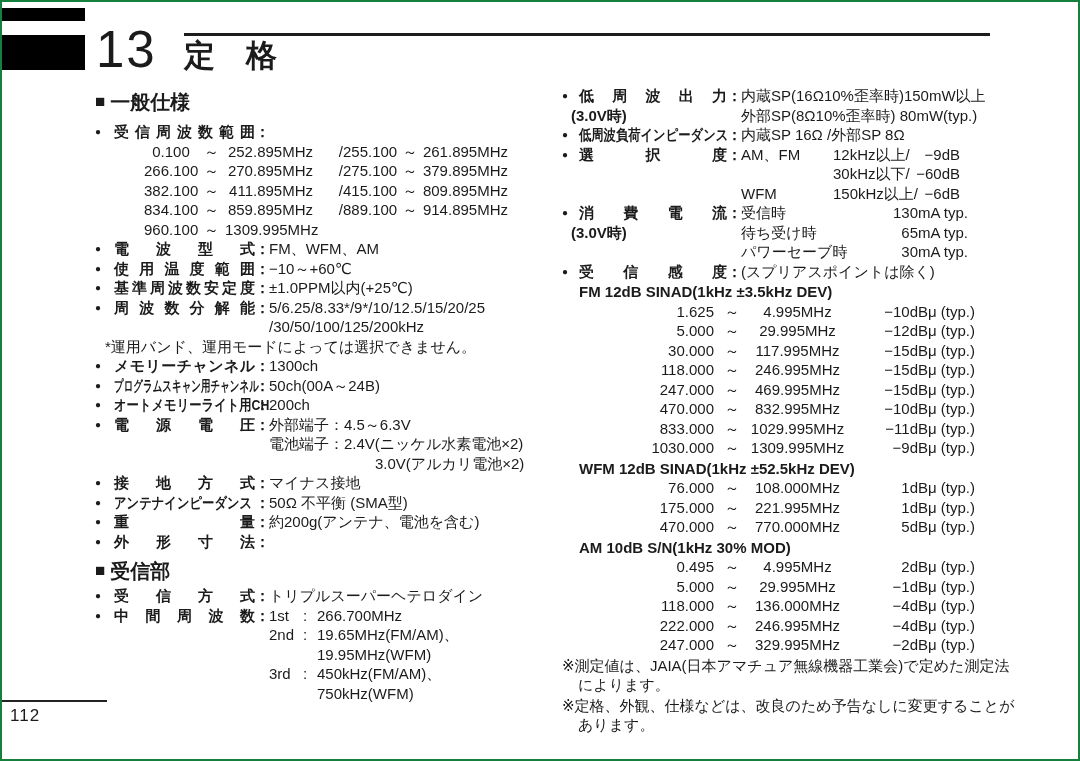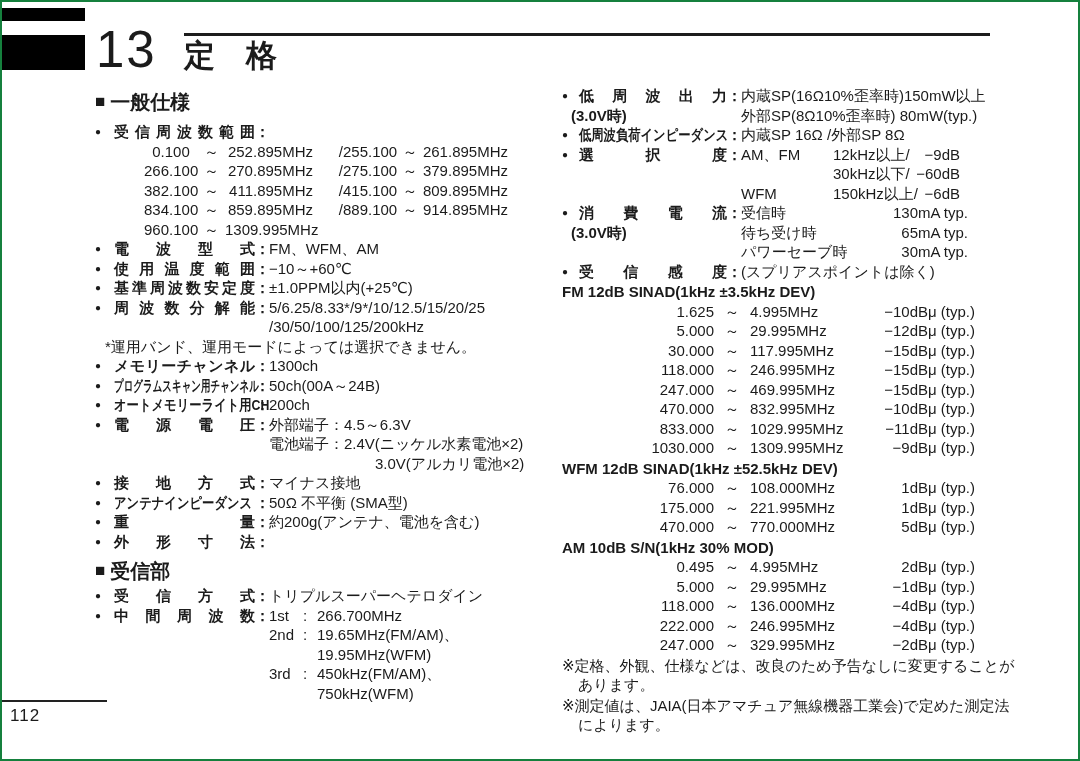--- a/index.html
+++ b/index.html
@@ -60,25 +60,25 @@
 
   
   .kv{display:flex;justify-content:space-between;width:227px;white-space:nowrap}
 
   
   .sel{display:flex;width:219px;white-space:nowrap}
   .sel .mode{flex:none;width:92px}
   .sel .spec2{flex:1;display:flex;justify-content:space-between}
 
   
-  .senshead{font-weight:bold;margin-top:1px;white-space:nowrap}
+  .senshead{font-weight:bold;margin-left:17px;margin-top:1px;white-space:nowrap}
   .sensrow{display:grid;grid-template-columns:152px 36px 95px 130px;white-space:nowrap}
   .sensrow span:nth-child(1){text-align:right}
   .sensrow span:nth-child(2){text-align:center}
-  .sensrow span:nth-child(3){text-align:left}
+  .sensrow span:nth-child(3){text-align:center}
   .sensrow span:nth-child(4){text-align:right}
 
   
   .fnote{padding-left:16px;text-indent:-16px;margin-top:1px}
 
   
   .pageno-line{position:absolute;left:0;top:698px;width:105px;height:2px;background:#222}
   .pageno{position:absolute;left:8px;top:704px;font-size:17px;letter-spacing:1px}
 </style>
 </head>
@@ -465,20 +465,20 @@
           <span>～</span>
           <span>246.995MHz</span>
           <span>−4dBμ (typ.)</span>
         </div>
         <div class="sensrow">
           <span>247.000</span>
           <span>～</span>
           <span>329.995MHz</span>
           <span>−2dBμ (typ.)</span>
         </div>
+        <div class="fnote">※測定値は、JAIA(日本アマチュア無線機器工業会)で定めた測定法によります。</div>
         <div class="fnote">※定格、外観、仕様などは、改良のため予告なしに変更することがあります。</div>
-        <div class="fnote">※測定値は、JAIA(日本アマチュア無線機器工業会)で定めた測定法によります。</div>
       </div>
   </div>
 
   <div class="pageno-line"></div>
   <div class="pageno">112</div>
 </div>
 
 </body></html>

